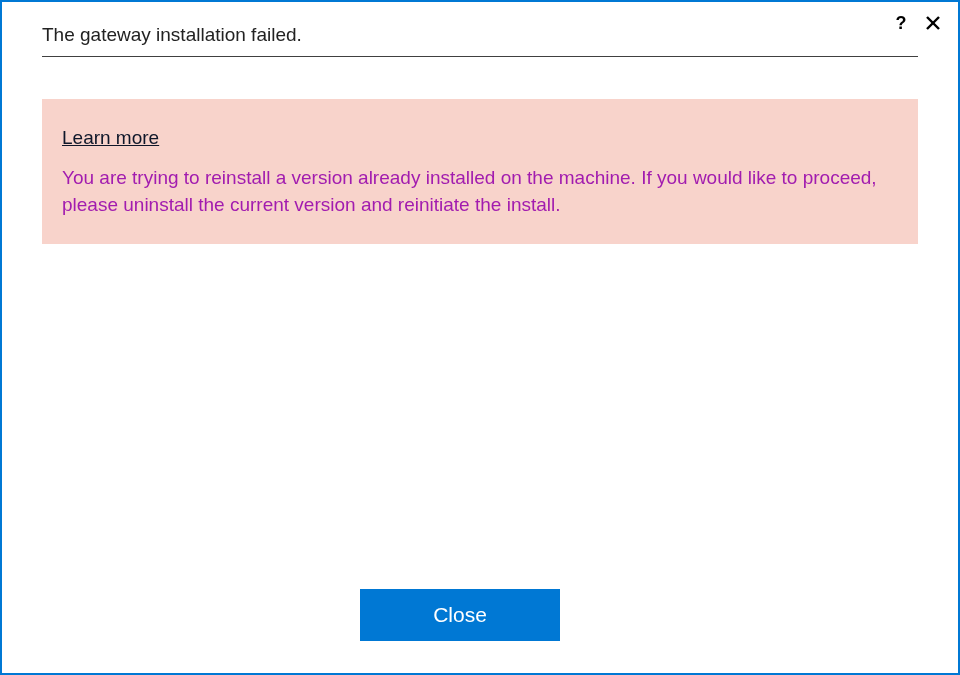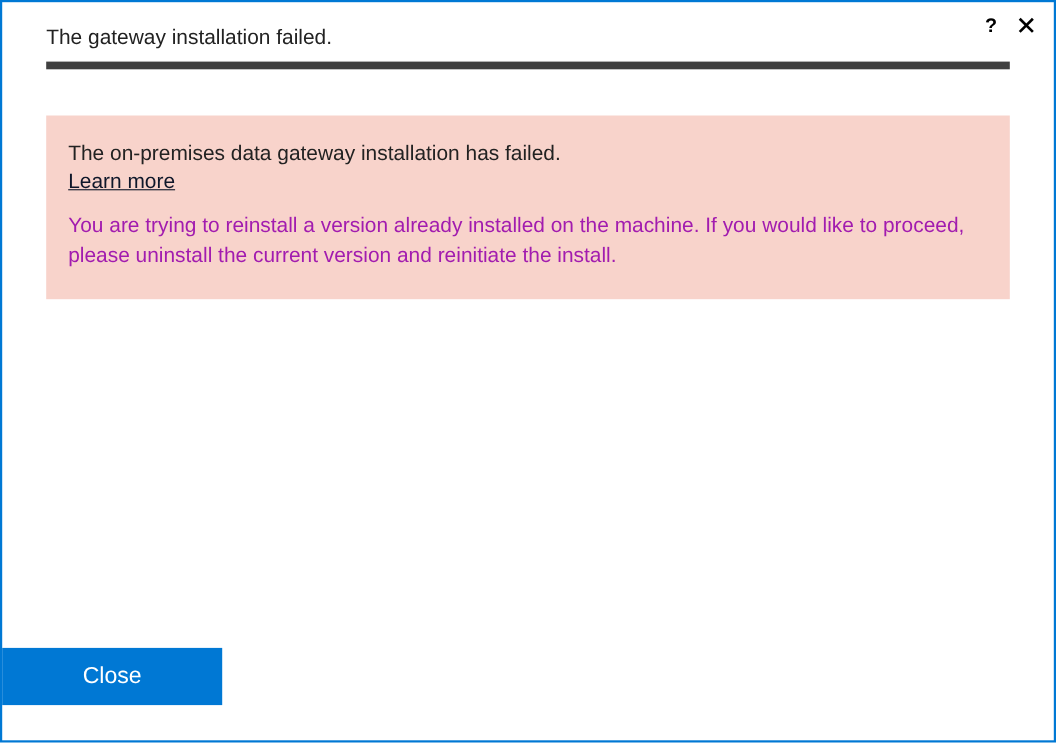--- a/index.html
+++ b/index.html
@@ -49,21 +49,21 @@
     .title {
       font-size: 29px;
       font-weight: 600;
       color: #1b1b1b;
     }
     .status-line {
       margin: 22px 40px 0 40px;
       font-size: 19px;
       color: #222;
       padding-bottom: 10px;
-      border-bottom: 7px solid #404040;
+      border-bottom: 1px solid #404040;
     }
     .error-panel {
       margin: 42px 40px 0 40px;
       background: #f8d3cb;
       padding: 24px 20px 26px 20px;
     }
     .error-msg {
       font-size: 19px;
       color: #222;
     }
@@ -78,21 +78,21 @@
     .error-detail {
       margin-top: 16px;
       font-size: 19px;
       color: #a21caf;
       line-height: 1.4;
     }
     .footer {
       margin-top: auto;
       padding: 0 40px 32px 0;
       display: flex;
-      justify-content: flex-start;
+      justify-content: center;
     }
     .close-btn {
       background: #0078d4;
       color: #fff;
       border: none;
       font-size: 21px;
       padding: 14px 0;
       width: 200px;
       cursor: pointer;
       font-family: inherit;
@@ -110,21 +110,20 @@
         <line x1="2" y1="2" x2="14" y2="14" stroke="#000" stroke-width="2.4"></line>
         <line x1="14" y1="2" x2="2" y2="14" stroke="#000" stroke-width="2.4"></line>
       </svg>
     </div>
   </div>
 
 
   <div class="status-line">The gateway installation failed.</div>
 
   <div class="error-panel">
-    <div class="error-msg">The on-premises data gateway installation has failed.</div>
     <a class="learn-more">Learn more</a>
     <div class="error-detail">You are trying to reinstall a version already installed on the machine. If you would like to proceed, please uninstall the current version and reinitiate the install.</div>
   </div>
 
   <div class="footer">
     <button class="close-btn">Close</button>
   </div>
 
 </div>
 

